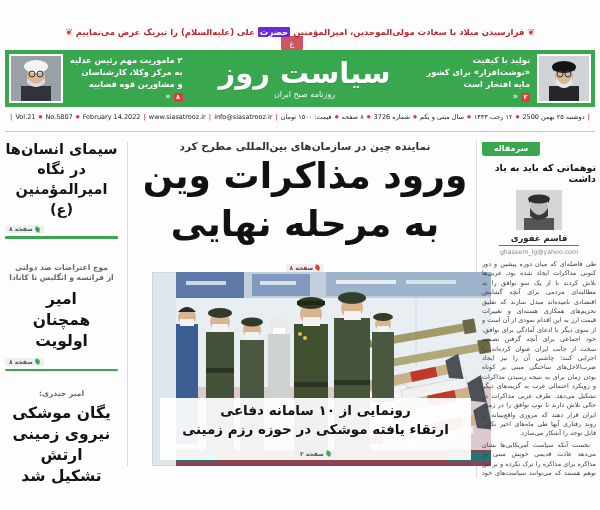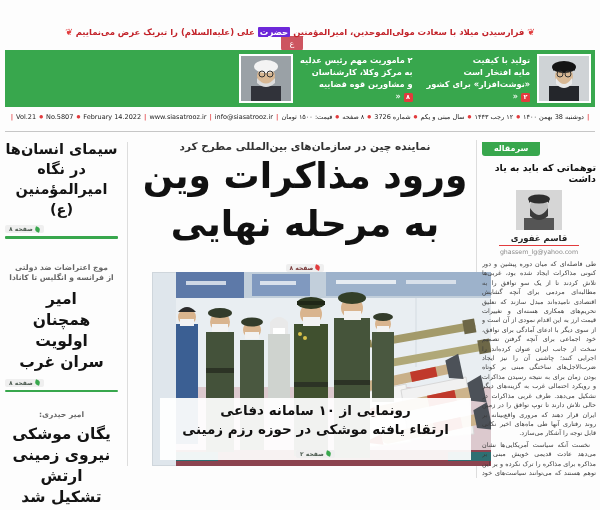--- a/index.html
+++ b/index.html
@@ -110,28 +110,32 @@
         <path d="M14 15 Q25 2 36 15 L36 12 Q25 4 14 12 Z" fill="#141414"></path>
         <ellipse cx="25" cy="11" rx="12" ry="6" fill="#141414"></ellipse>
         <path d="M17 22 Q25 34 33 22 L33 28 Q25 36 17 28 Z" fill="#e9e9e9"></path>
         <circle cx="21" cy="18" r="3" fill="none" stroke="#333" stroke-width="1"></circle>
         <circle cx="29" cy="18" r="3" fill="none" stroke="#333" stroke-width="1"></circle>
       </svg>
     </div>
 
     <div class="teaser">
       <div>تولید با کیفیت</div>
+      <div>«نوشت‌افزار» برای کشور</div>
       <div>مایه افتخار است</div>
-      <div>«نوشت‌افزار» برای کشور</div>
       <div class="badge-row">
         <span class="num-badge">۲</span>
         <span class="more-mark">«</span>
       </div>
     </div>
 
+    <div class="logo-block">
+      <div class="logo-title">سیاست روز</div>
+      <div class="logo-sub">روزنامه صبح ایران</div>
+    </div>
 
     <div class="teaser">
       <div>۲ ماموریت مهم رئیس عدلیه</div>
       <div>به مرکز وکلا، کارشناسان</div>
       <div>و مشاورین قوه قضاییه</div>
       <div class="badge-row">
         <span class="num-badge">۸</span>
         <span class="more-mark">«</span>
       </div>
     </div>
@@ -144,21 +148,21 @@
         <ellipse cx="25" cy="10.5" rx="12" ry="6.5" fill="#f3f3f3"></ellipse>
         <path d="M16 22 Q25 33 34 22 L34 27 Q25 35 16 27 Z" fill="#dcdcdc"></path>
         <circle cx="21" cy="18" r="3" fill="none" stroke="#333" stroke-width="1"></circle>
         <circle cx="29" cy="18" r="3" fill="none" stroke="#333" stroke-width="1"></circle>
       </svg>
     </div>
   </div>
 
   <div class="infobar">
     <span class="ib-pipe"></span>
-    <span>دوشنبه 38 بهمن ۱۴۰۰</span>
+    <span>دوشنبه ۲۵ بهمن 2500</span>
     <span class="ib-dot"></span>
     <span>۱۲ رجب ۱۴۴۳</span>
     <span class="ib-dot"></span>
     <span>سال مبنی و یکم</span>
     <span class="ib-dot"></span>
     <span>شماره 3726</span>
     <span class="ib-dot"></span>
     <span>۸ صفحه</span>
     <span class="ib-dot"></span>
     <span>قیمت: ۱۵۰۰ تومان</span>
@@ -191,21 +195,20 @@
         </div>
       <div class="green-rule"></div>
     </div>
 
     <div style="margin-top:24px;">
       <div class="lc-kicker">موج اعتراضات ضد دولتی</div>
       <div class="lc-kicker">از فرانسه و انگلیس تا کانادا</div>
       <div style="margin-top:6px;">
         <div class="lc-title">امیر</div>
         <div class="lc-title">همچنان اولویت</div>
-        <div class="lc-title">سران غرب</div>
       </div>
       <div class="tag-row">
           <span class="tag green">
             <span class="leaf"></span>
             <span>صفحه ۸</span>
           </span>
         </div>
       <div class="green-rule"></div>
     </div>
 

